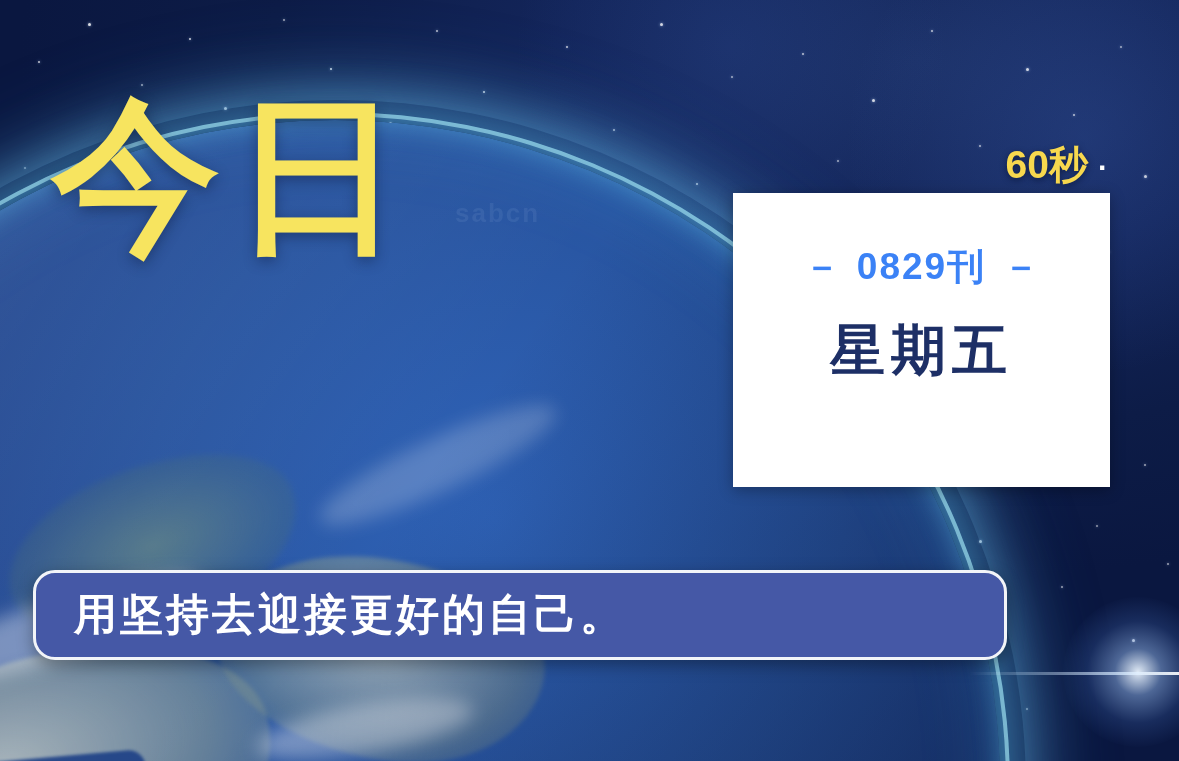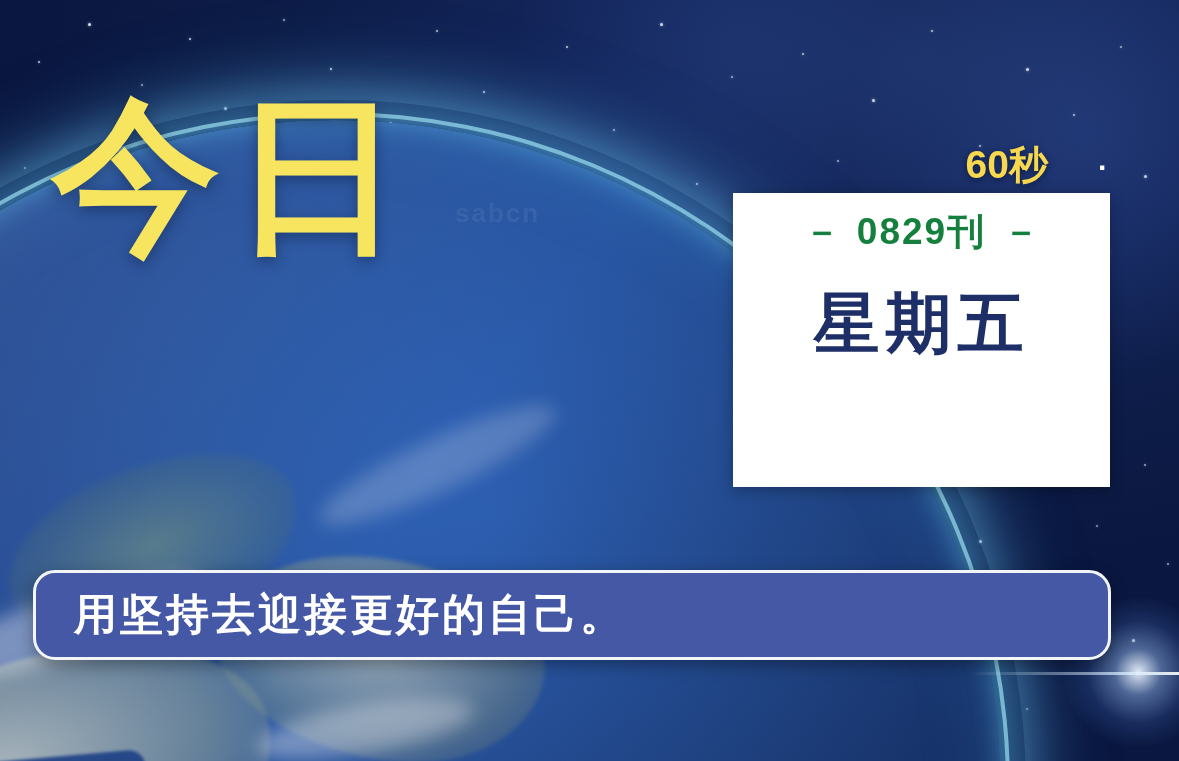--- a/index.html
+++ b/index.html
@@ -148,21 +148,21 @@
     letter-spacing:.5px;
     padding:5px 14px 7px;
     border-radius:9px;
     box-shadow:0 2px 8px rgba(0,0,0,.28);
     white-space:nowrap;
   }
 
   .tagline{
     position:absolute; right:62px; top:138px;
     white-space:nowrap;
-    display:flex; align-items:baseline;gap:40px;
+    display:flex; align-items:baseline;
   }
   .tag-60{
     font-size:39px; font-weight:bold;
     color:#f7d84e;
     letter-spacing:0px;
     text-shadow:0 2px 6px rgba(5,15,45,.6);
   }
   .tag-dot{
     font-size:30px; font-weight:bold; color:#ffffff;
     margin:0 9px 0 10px;
@@ -181,47 +181,48 @@
     box-shadow:0 3px 14px rgba(0,0,0,.3);
     display:flex;
     flex-direction:column;
     align-items:center;
     justify-content:flex-start;
     padding-top:14px;
   }
   .issue{
     font-size:37px;
     font-weight:bold;
-    color:#15803d;
+    color:#3b82f6;
     letter-spacing:2px;
     white-space:nowrap;
+    margin-top:35px;
   }
   .issue .dash{ letter-spacing:0; padding:0 4px; }
   .weekday{
     margin-top:22px;
-    font-size:66px;
+    font-size:55px;
     font-weight:bold;
     color:#1d2f66;
     letter-spacing:6px;
     white-space:nowrap;
   }
   .lunar{
     margin-top:18px;
     font-size:72px;
     font-weight:bold;
     color:#1d2f66;
     letter-spacing:4px;
     white-space:nowrap;
   }
 
   
   .quote-banner{
     position:absolute;
     left:33px; top:570px;
-    width:1078px; height:90px;
+    width:974px; height:90px;
     background:#4558a6;
     border:3px solid #f2f4f8;
     border-radius:22px;
     display:flex;
     align-items:center;
     box-shadow:0 5px 16px rgba(0,0,0,.35);
   }
   .quote-text{
     color:#ffffff;
     font-size:43px;

